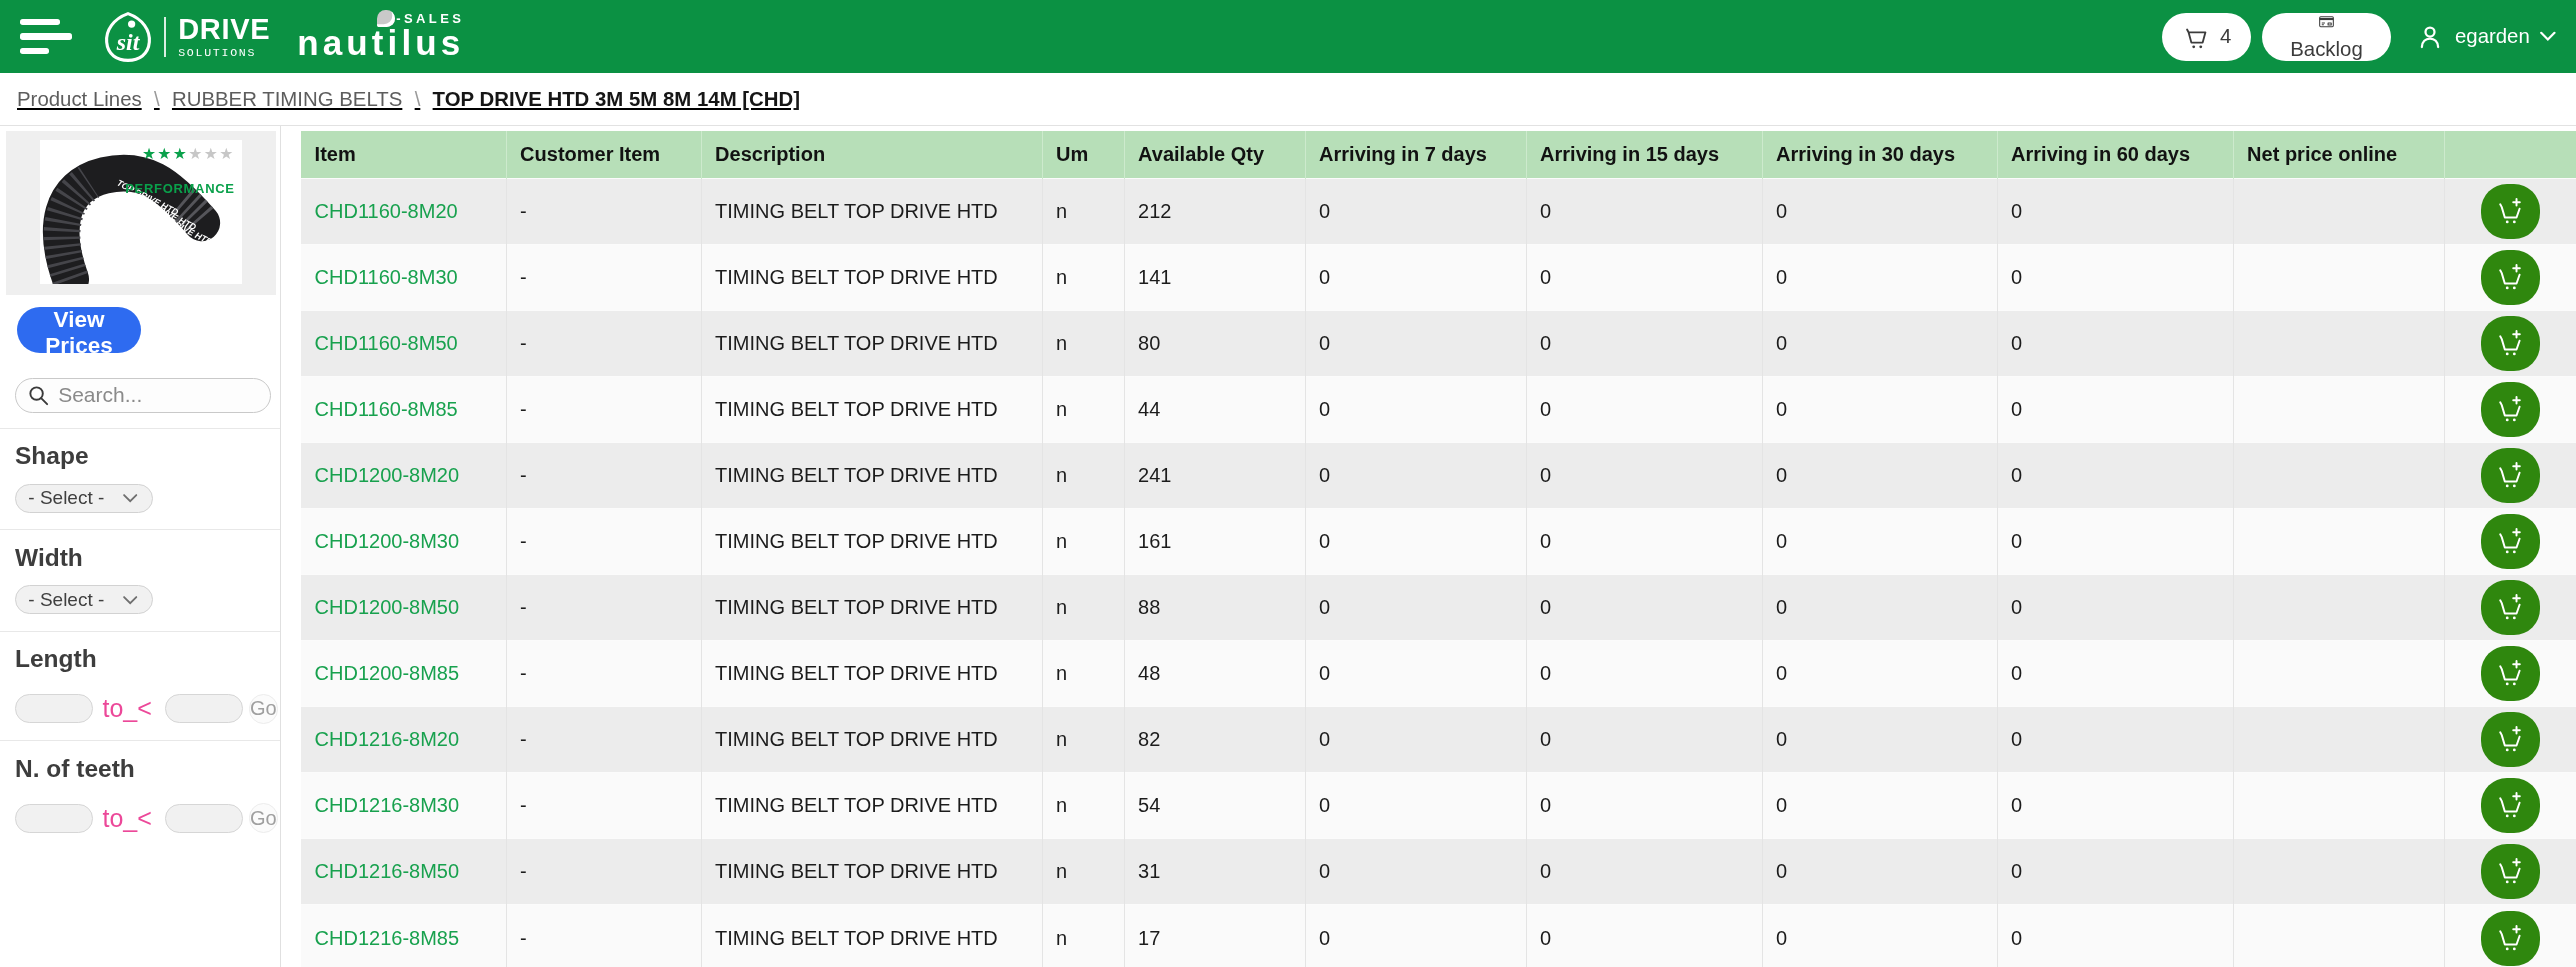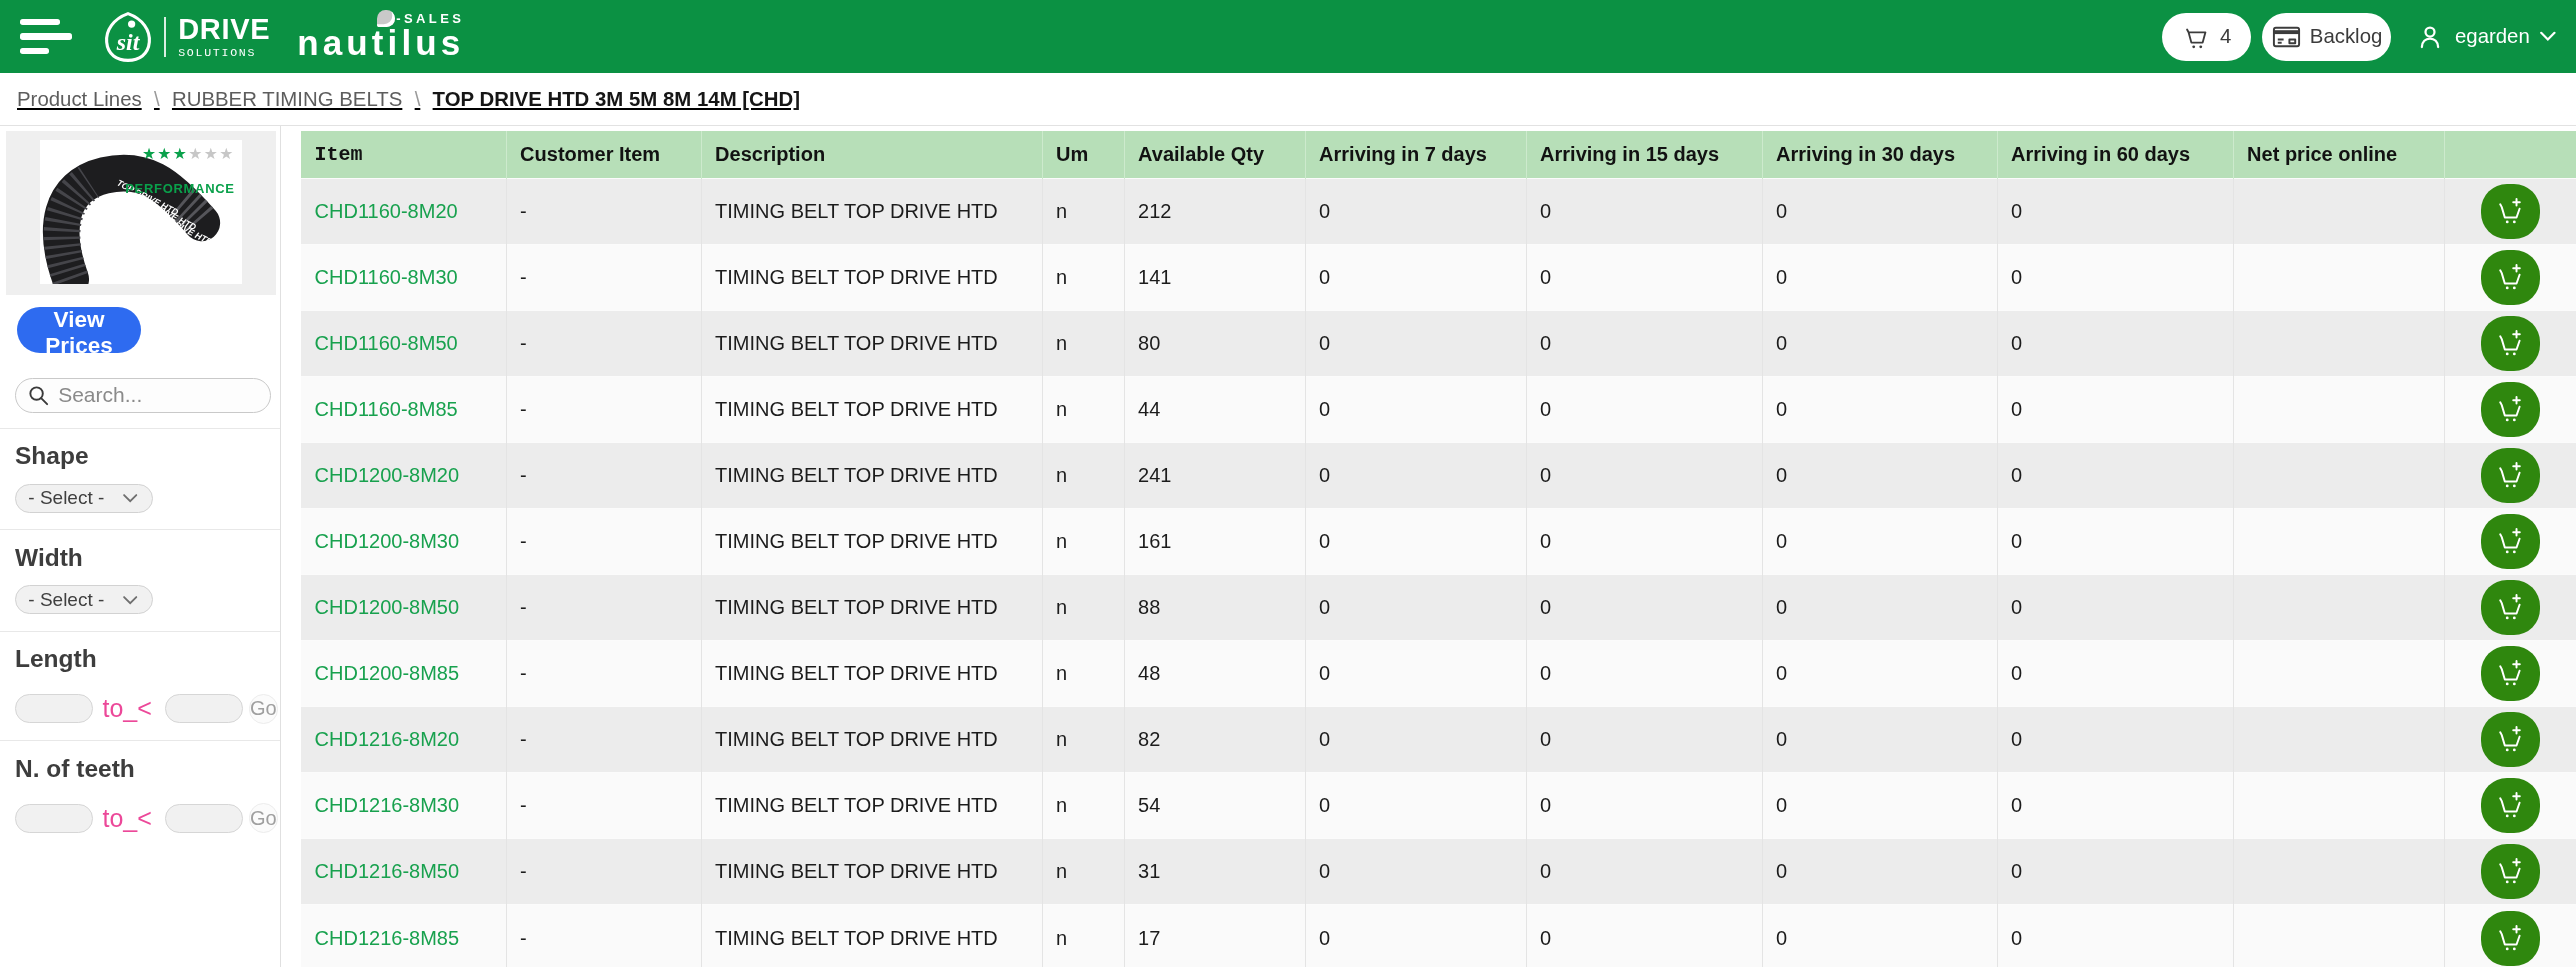--- a/index.html
+++ b/index.html
@@ -27,21 +27,21 @@
                     border-radius:50% 50% 50% 2.7px; box-shadow:inset -2.7px -2.7px 0 #fff; }
 
   .top-spacer { flex:1; }
   .top-search { width:517px; height:45px; border-radius:22.5px; background:#e7e7e7; border:none;
                 padding:0 23px; font-size:20px; color:#555; outline:none; }
   .top-search::placeholder { color:#757575; }
   .pill-btn { height:48px; background:#fff; border:none; border-radius:24px; display:flex;
               align-items:center; justify-content:center; gap:8.2px; cursor:pointer;
               font-size:20.4px; color:#3c3c3c; }
   .cart-pill { width:89px; margin-left:59px; }
-  .backlog-pill { width:129px; margin-left:11px; }
+  .backlog-pill { width:129px; margin-left:11px;flex-direction:column; }
   .user-block { display:flex; align-items:center; gap:9.5px; color:#fff; margin-left:24.5px;
                 font-size:20.4px; cursor:pointer; }
 
   
   .breadcrumb { height:53px; display:flex; align-items:center; gap:12.3px; padding-left:17px;
                 border-bottom:1.4px solid #e2e2e2; font-size:20.4px; background:#fff;text-decoration:underline; }
   .crumb { color:#5d5d5d; cursor:pointer; }
   .crumb-sep { color:#9a9a9a; }
   .crumb-current { color:#161616; font-weight:bold; }
 
@@ -79,21 +79,21 @@
                  border-radius:14.3px; outline:none; padding:0 9.5px; font-size:18.4px; color:#444; }
   .range-label { font-size:25px; color:#ec4899; margin:0 13.6px 0 9.5px; }
   .go-btn { width:45px; height:30px; margin-left:5.5px; border-radius:15px; background:#fbfbfb;
             border:1.4px solid #ececec; color:#9f9f9f; font-size:20px; cursor:pointer;
             font-family:Liberation Sans, sans-serif; }
 
   
   table { border-collapse:collapse; table-layout:fixed; width:2274px; }
   thead th { height:48px; background:var(--table-head-green); font-size:20px; font-weight:bold;
              color:#121212; text-align:left; padding-left:13.6px; border-left:1.4px solid #cdeacd; }
-  thead th:first-child { border-left:none;font-family:Liberation Mono, monospace; }
+  thead th:first-child { border-left:none; }
   tbody td { height:66px; font-size:20px; color:#1c1c1c; padding-left:13.6px;
              border-left:1.4px solid #e4e4e4; border-top:1.4px solid #fbfbfb; }
   tbody td:first-child { border-left:none; }
   tbody tr.odd  td { background:#ececec; }
   tbody tr.even td { background:#fafafa; }
   .item-link { color:var(--item-green); cursor:pointer; text-decoration:none; }
   td.c-cart { padding:0; }
   .add-cart { display:block; margin:0 auto; width:59px; height:55px; border:none; cursor:pointer;
               border-radius:26px; background:var(--cart-green); }
   .add-cart svg { display:block; margin:0 auto; }

